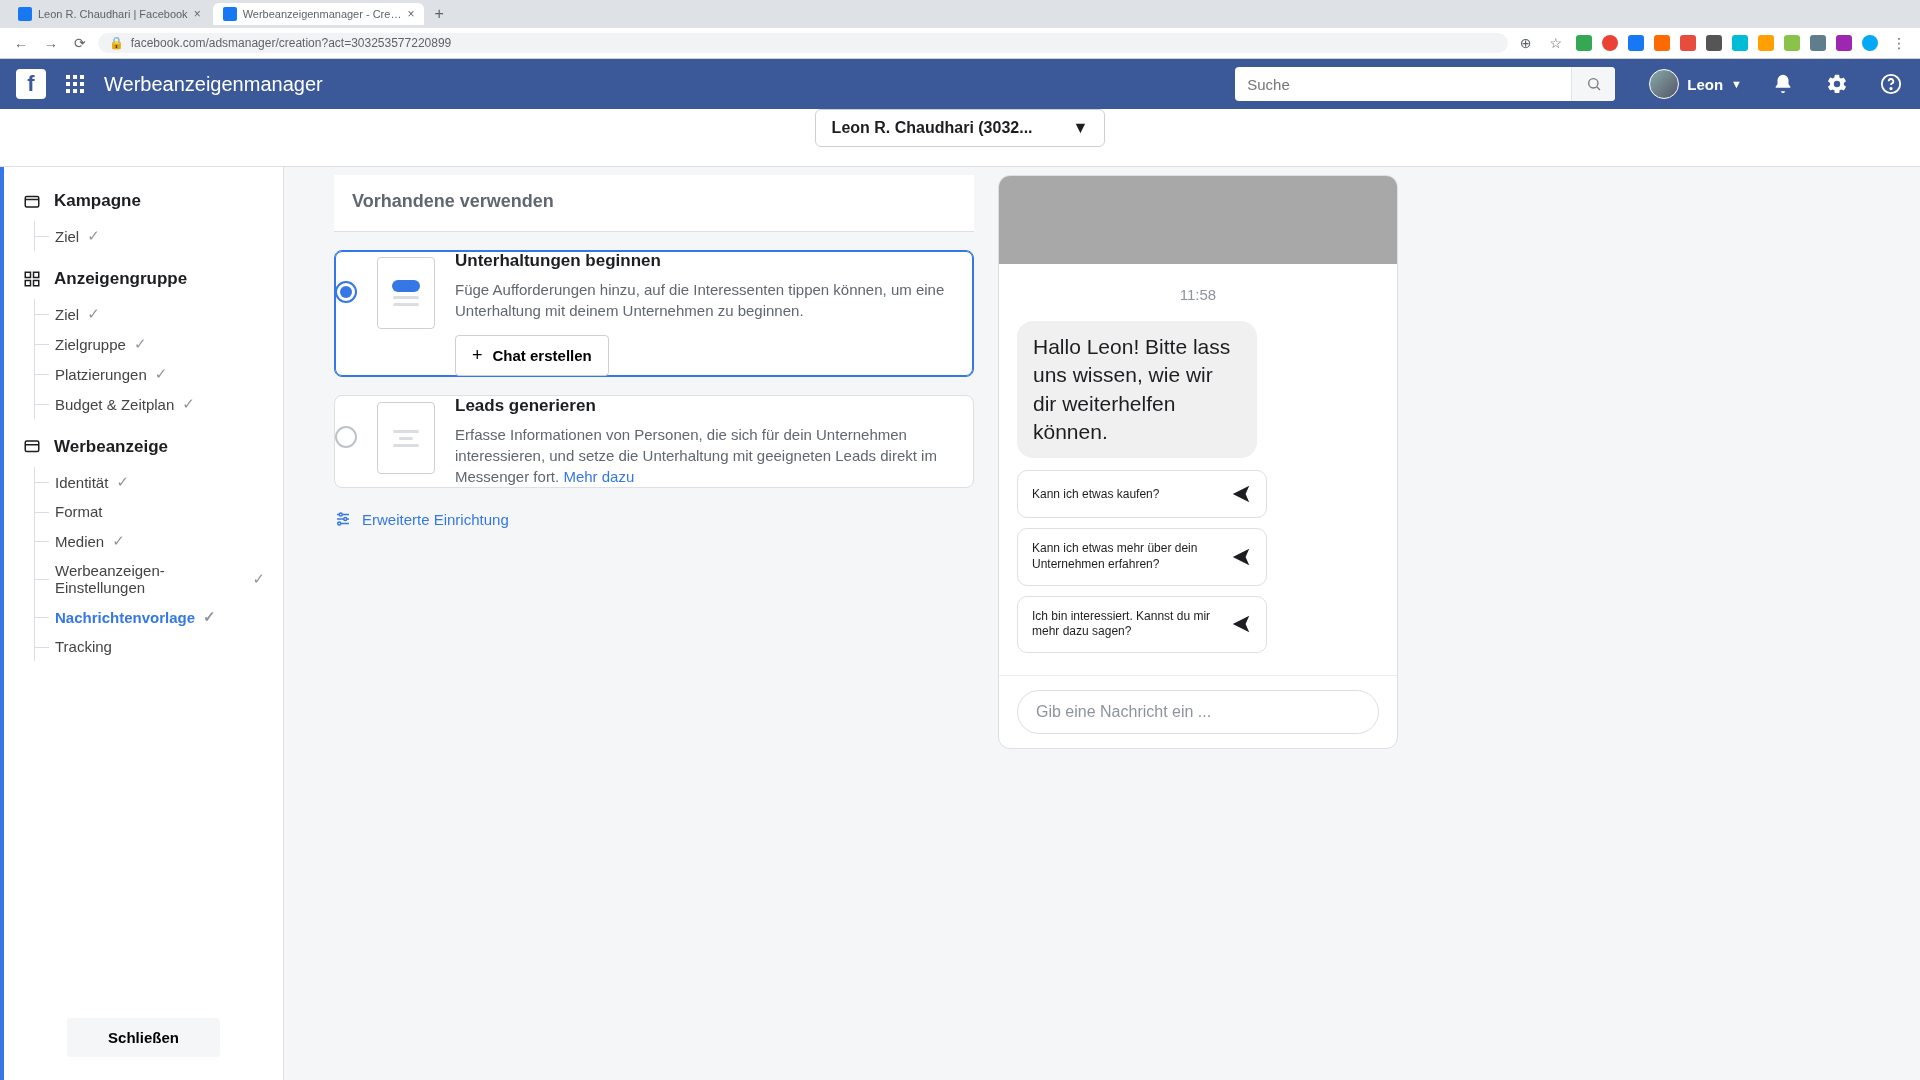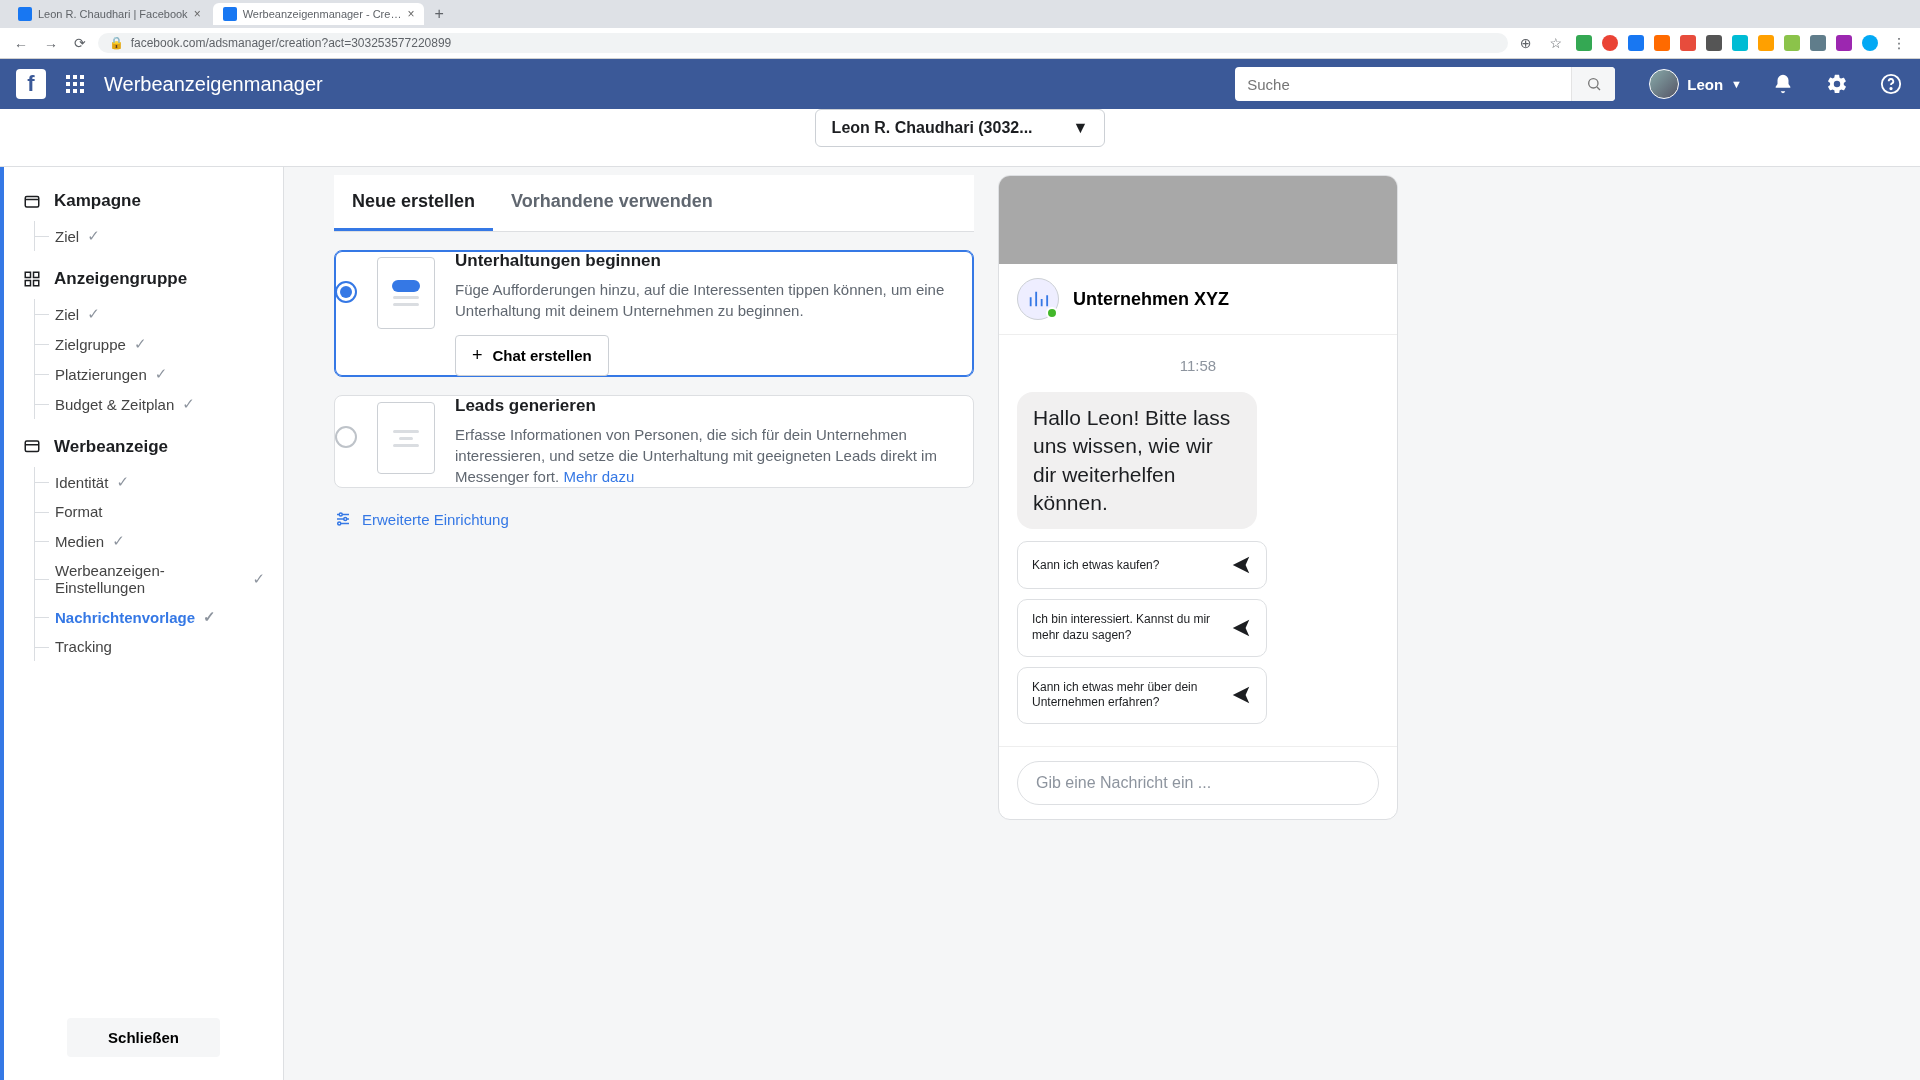--- a/index.html
+++ b/index.html
@@ -301,21 +301,20 @@
       </div>
     </div>
 
     <div class="side-spacer"></div>
     <button class="close-btn">Schließen</button>
   </div>
 
   <div class="content">
     <div class="center-col">
       <div class="tabs">
-        <div class="tab-btn active">Neue erstellen</div>
         <div class="tab-btn">Vorhandene verwenden</div>
       </div>
 
       <div class="card selected">
         <div class="radio">
             <span class="dot"></span>
           </div>
         <div class="card-illus">
           <div class="illus-pill"></div>
             <div class="illus-line"></div>
@@ -355,56 +354,47 @@
               <circle cx="7" cy="18" r="2" fill="#fff"></circle>
             </svg>
         </span>
         <span>Erweiterte Einrichtung</span>
       </div>
     </div>
 
     <div class="preview">
       <div class="phone">
         <div class="phone-top"></div>
-        <div class="chat-head">
-          <div class="biz-avatar">
-            <svg width="22" height="22" viewBox="0 0 24 24" fill="none" stroke="#3578e5" stroke-width="2">
-                <path d="M4 20V10M10 20V4M16 20v-8M22 20V8"></path>
-              </svg>
-            <span class="online-dot"></span>
-          </div>
-          <div class="biz-name">Unternehmen XYZ</div>
-        </div>
         <div class="chat-body">
           <div class="chat-time">11:58</div>
           <div class="bubble-in">Hallo Leon! Bitte lass uns wissen, wie wir dir weiterhelfen können.</div>
           <div class="quick-reply">
             <span>Kann ich etwas kaufen?</span>
             <span class="send-icon">
                 <svg width="22" height="22" viewBox="0 0 24 24" fill="currentColor">
                   <path d="M3 12l18-9-4 9 4 9z"></path>
                 </svg>
               </span>
           </div>
           <div class="quick-reply">
+            <span>Kann ich etwas mehr über dein Unternehmen erfahren?</span>
+            <span class="send-icon">
+                <svg width="22" height="22" viewBox="0 0 24 24" fill="currentColor">
+                  <path d="M3 12l18-9-4 9 4 9z"></path>
+                </svg>
+              </span>
+          </div>
+          <div class="quick-reply">
             <span>Ich bin interessiert. Kannst du mir mehr dazu sagen?</span>
             <span class="send-icon">
                 <svg width="22" height="22" viewBox="0 0 24 24" fill="currentColor">
                   <path d="M3 12l18-9-4 9 4 9z"></path>
                 </svg>
               </span>
           </div>
-          <div class="quick-reply">
-            <span>Kann ich etwas mehr über dein Unternehmen erfahren?</span>
-            <span class="send-icon">
-                <svg width="22" height="22" viewBox="0 0 24 24" fill="currentColor">
-                  <path d="M3 12l18-9-4 9 4 9z"></path>
-                </svg>
-              </span>
-          </div>
         </div>
         <div class="chat-input">
           <div class="chat-input-field">Gib eine Nachricht ein ...</div>
         </div>
       </div>
     </div>
   </div>
 </div>
 
 </body></html>

